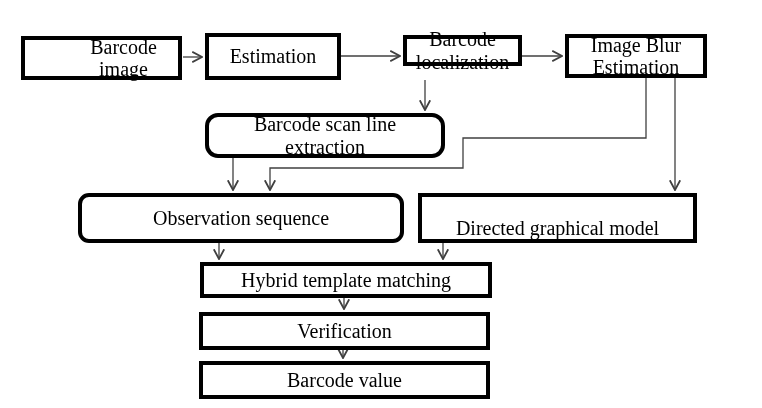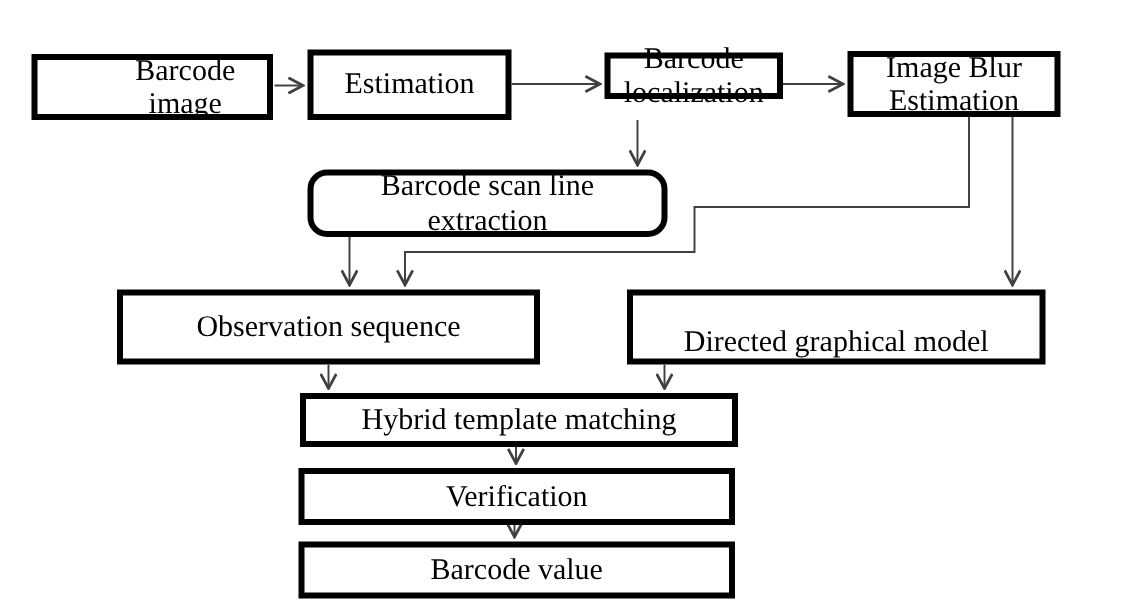--- a/index.html
+++ b/index.html
@@ -32,21 +32,21 @@
   .node .lbl{
     white-space:pre-line;
     display:block;
   }
   
   .n-barcode-image          {left:21px;  top:36px;  width:161px; height:44px;padding-left:44px;}
   .n-preprocess             {left:205px; top:33px;  width:136px; height:47px;}
   .n-barcode-localization   {left:403px; top:35px;  width:119px; height:31px;}
   .n-image-blur-estimation  {left:565px; top:34px;  width:142px; height:44px;}
   .n-scan-line-extraction   {left:205px; top:113px; width:240px; height:45px;border-radius:13px;}
-  .n-observation-sequence   {left:78px;  top:193px; width:282px; height:50px;}
+  .n-observation-sequence   {left:78px;  top:193px; width:326px; height:50px;border-radius:11px;}
   .n-directed-graphical     {left:418px; top:193px; width:279px; height:50px;align-items:flex-end;}
   .n-hybrid-template        {left:200px; top:262px; width:292px; height:36px;}
   .n-verification           {left:199px; top:312px; width:291px; height:38px;font-family:Liberation Serif, serif;}
   .n-barcode-value          {left:199px; top:361px; width:291px; height:38px;}
 </style>
 </head>
 <body>
 
 <div class="canvas">
 

